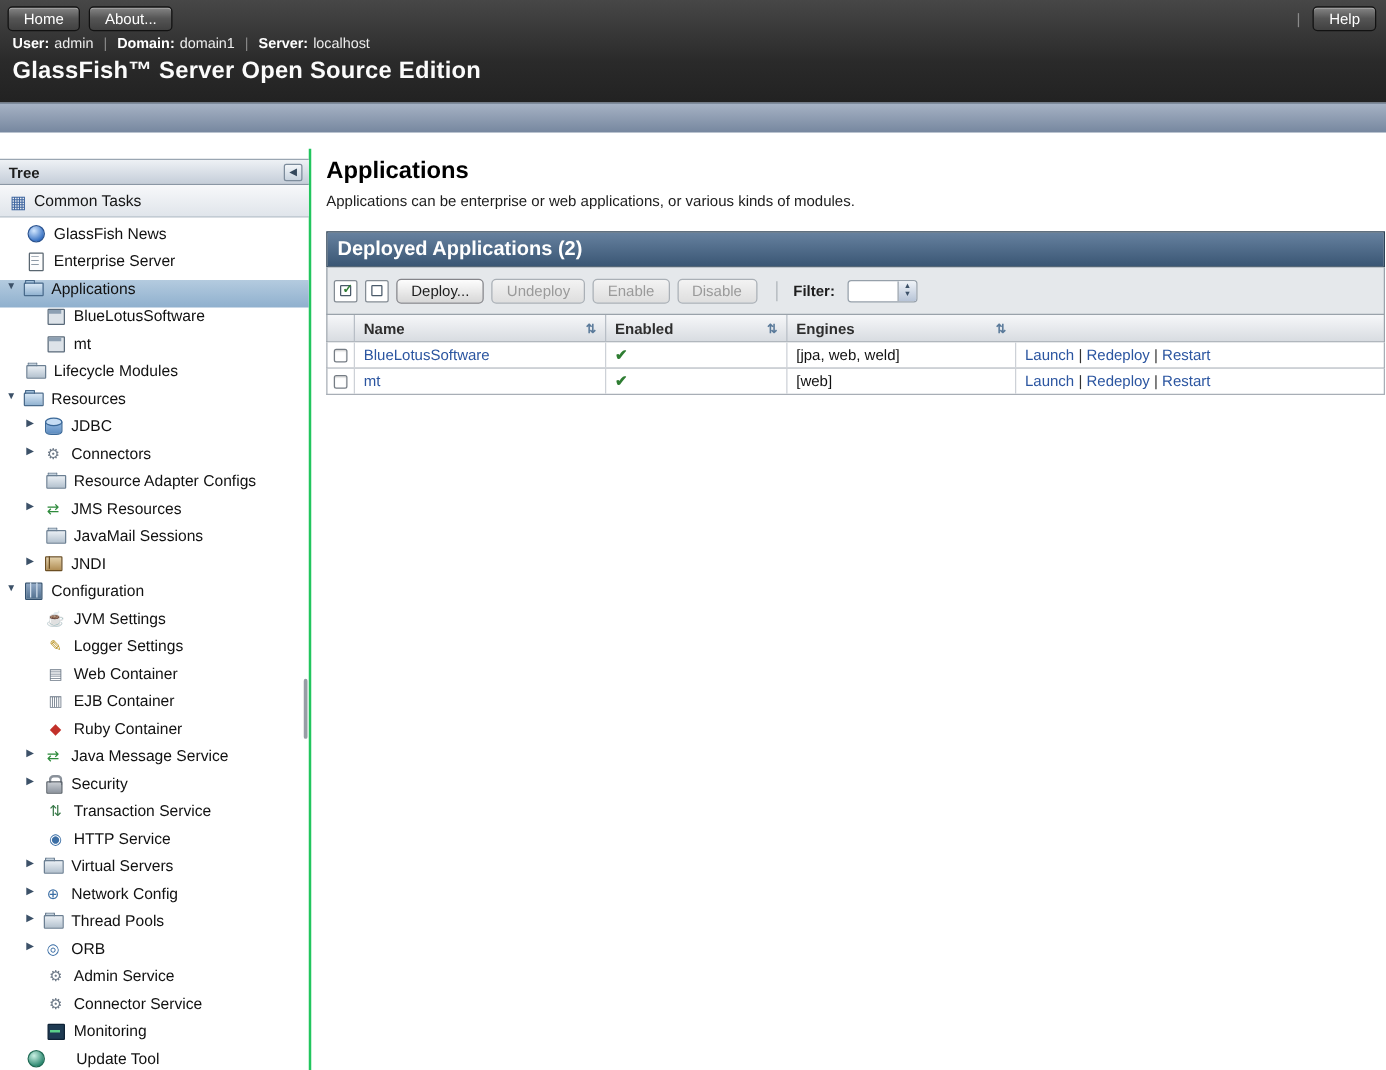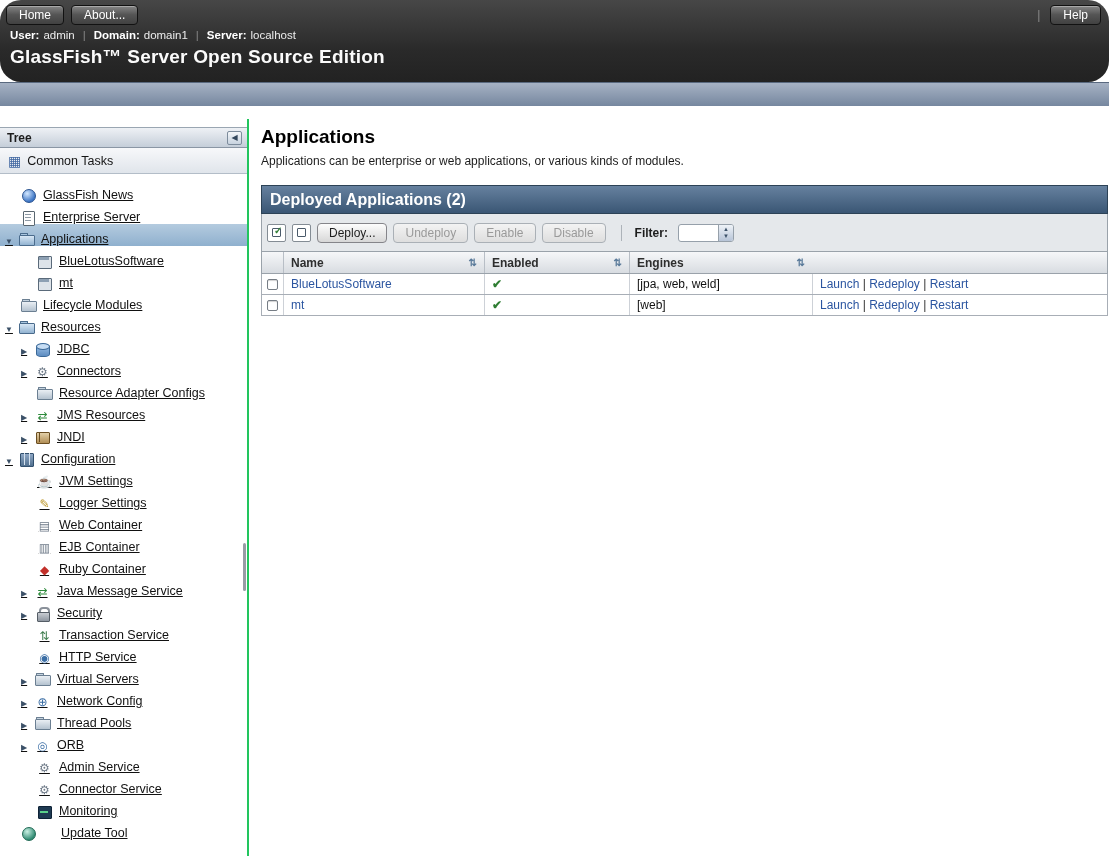--- a/index.html
+++ b/index.html
@@ -1,20 +1,20 @@
 <!DOCTYPE html>
 <html><head>
 <meta charset="utf-8">
 <style>
   *{margin:0;padding:0;box-sizing:border-box;}
   html,body{width:1109px;height:856px;overflow:hidden;background:#fff;font-family:"Liberation Sans",sans-serif;}
   .app{width:1109px;height:856px;position:relative;}
 
   
-  .header{height:82px;background:linear-gradient(#474747,#2a2a2a 60%,#222);color:#fff;border-radius:21px;}
+  .header{height:82px;background:linear-gradient(#474747,#2a2a2a 60%,#222);color:#fff;}
   .hdr-row1{display:flex;justify-content:space-between;align-items:center;padding:5px 8px 2px 6px;}
   .hdr-buttons{display:flex;gap:7px;}
   .hbtn{font:12px "Liberation Sans",sans-serif;color:#fff;background:linear-gradient(#868686,#555 48%,#414141);border:1px solid #121212;border-radius:4px;padding:2px 12px;box-shadow:inset 0 1px 0 rgba(255,255,255,.3);cursor:pointer;}
   .hdr-right{display:flex;align-items:center;}
   .hdr-sep{color:#8a8a8a;margin-right:10px;font-size:12px;}
   .hdr-row2{padding:2px 10px 2px;font-size:11.5px;color:#ececec;display:flex;align-items:center;}
   .hdr-row2 .lbl{font-weight:bold;color:#fff;margin-right:4px;}
   .hdr-row2 .sep{color:#888;margin:0 8px;}
   .hdr-row3{padding:3px 10px 0;}
   .product-title{font-size:19px;font-weight:bold;color:#fbfbfb;letter-spacing:.2px;}
@@ -25,21 +25,21 @@
   aside{width:249px;border-right:2px solid #22c55e;position:relative;padding-top:8px;background:#fff;flex:none;margin-top:13px;}
   main{flex:1;padding:12px 1px 0 12px;}
 
   
   .tree-titlebar{height:21px;background:linear-gradient(#eef1f5,#c5ced9);border-top:1px solid #9aa6b2;border-bottom:1px solid #8a96a4;display:flex;align-items:center;justify-content:space-between;padding:0 5px 0 7px;}
   .tree-title{font-size:12px;font-weight:bold;color:#1d1d1d;}
   .collapse-btn{width:15px;height:14px;font-size:8px;line-height:12px;text-align:center;color:#33475c;background:linear-gradient(#f3f6f9,#c8d3df);border:1px solid #7d8c9c;border-radius:2px;padding:0;cursor:pointer;}
   .common-tasks{height:26px;display:flex;align-items:center;gap:6px;padding:0 8px;background:linear-gradient(#f7f8fa,#e0e5eb);border-bottom:1px solid #b3bdc8;font-size:12.5px;color:#151515;cursor:pointer;}
   .ct-icon{color:#3f66a0;font-size:14px;line-height:1;}
   .tree{padding-top:6px;font-size:12.5px;color:#111;}
-  .tree-item{height:22px;display:flex;align-items:flex-end;cursor:pointer;white-space:nowrap;text-decoration:underline;}
+  .tree-item{height:22px;display:flex;align-items:flex-start;cursor:pointer;white-space:nowrap;}
   .tree-item.selected{background:linear-gradient(#b4cbdf,#8fb0ce);}
   .tree-arrow{width:14px;font-size:8px;color:#3c5168;flex:none;text-align:left;}
   .tree-label{margin-left:2px;}
   .scroll-thumb{position:absolute;right:1px;top:424px;width:3px;height:48px;background:#979da5;border-radius:2px;cursor:pointer;}
 
   
   .ico{width:15px;height:13px;flex:none;margin-right:5px;position:relative;display:inline-flex;align-items:center;justify-content:center;}
   .gl{font-size:12px;line-height:1;}
   .ico-folder::before{content:"";position:absolute;left:1px;top:0;width:6px;height:3px;background:#c4d2de;border:1px solid #6b7f92;border-bottom:none;border-radius:1px 1px 0 0;}
   .ico-folder::after{content:"";position:absolute;left:0;top:2px;width:14px;height:9px;background:linear-gradient(#eaeff4,#b4c2cf);border:1px solid #6b7f92;border-radius:1px;}
@@ -178,20 +178,24 @@
           </div>
           <div class="tree-item" style="padding-left: 37px;">
             <span class="ico ico-folder"></span>
             <span class="tree-label">Resource Adapter Configs</span>
           </div>
           <div class="tree-item" style="padding-left: 21px;">
             <span class="tree-arrow">▶</span>
             <span class="ico gl" style="color: rgb(46, 139, 60);">⇄</span>
             <span class="tree-label">JMS Resources</span>
           </div>
+          <div class="tree-item" style="padding-left: 37px;">
+            <span class="ico ico-folder"></span>
+            <span class="tree-label">JavaMail Sessions</span>
+          </div>
           <div class="tree-item" style="padding-left: 21px;">
             <span class="tree-arrow">▶</span>
             <span class="ico ico-book"></span>
             <span class="tree-label">JNDI</span>
           </div>
           <div class="tree-item" style="padding-left: 5px;">
             <span class="tree-arrow">▼</span>
             <span class="ico ico-config"></span>
             <span class="tree-label">Configuration</span>
           </div>

